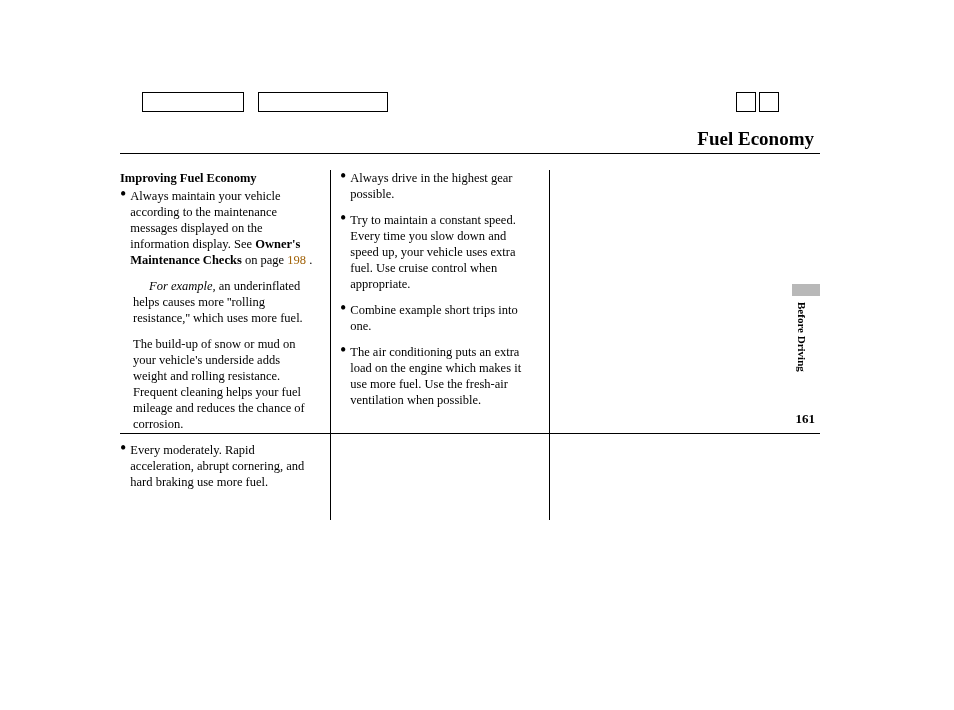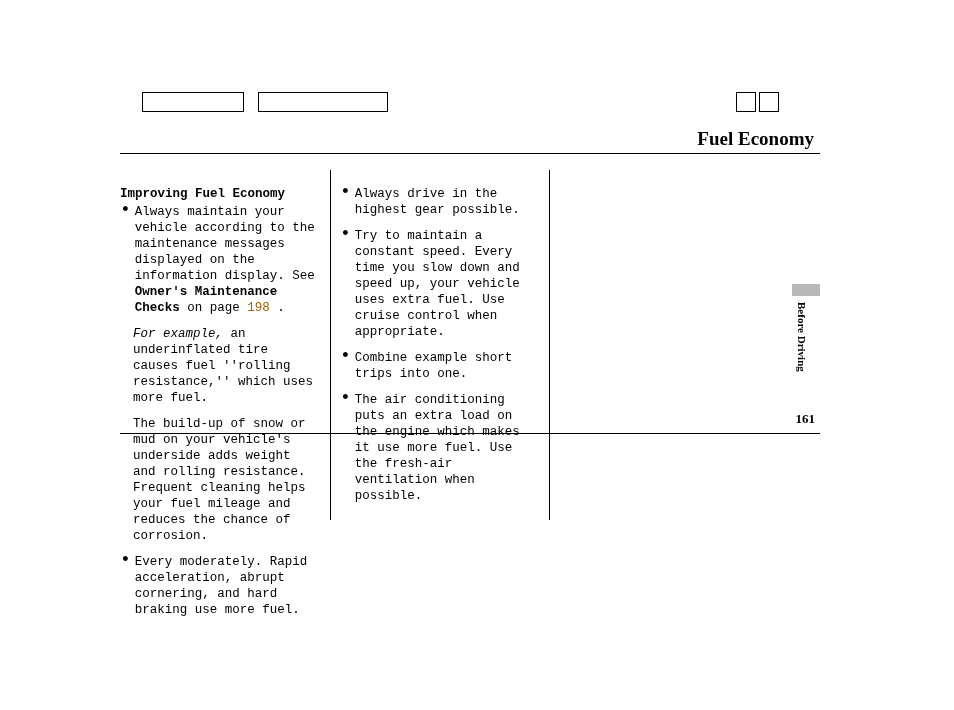--- a/index.html
+++ b/index.html
@@ -45,25 +45,24 @@
     position: absolute;
     top: 153px;
     left: 120px;
     width: 700px;
     height: 1px;
     background: #000;
   }
 
   .col {
     position: absolute;
-    top: 186px;
+    top: 170px;
     width: 197px;
     font-size: 12.5px;
     line-height: 1.28;
-    font-family: Liberation Mono, monospace;
   }
   .col1 { left: 120px; }
   .col2 { left: 340px; }
 
   .divider {
     position: absolute;
     top: 170px;
     width: 1px;
     height: 350px;
     background: #000;
@@ -87,21 +86,21 @@
   }
   .bullet .body {
     flex: 1;
   }
 
   .sub-para {
     margin-left: 13px;
     margin-bottom: 10px;
   }
 
-  .italic { font-style: italic; }
+  .italic { font-style: italic; margin-left: 16px; }
   .bold   { font-weight: bold; }
   .link   { color: #a16207; }
 
   
   .sidetab-bar {
     position: absolute;
     right: 134px;
     top: 284px;
     width: 28px;
     height: 12px;
@@ -155,21 +154,21 @@
     <div class="section-hd">Improving Fuel Economy</div>
 
     <div class="bullet">
       <div class="dot">•</div>
       <div class="body">
         <span>Always maintain your vehicle according to the maintenance messages displayed on the information display. See </span><span class="bold">Owner's Maintenance Checks</span><span> on page </span><span class="link">198</span><span> .</span>
       </div>
     </div>
 
     <div class="sub-para">
-      <span class="italic">For example,</span><span> an underinflated tire causes fuel ''rolling resistance,'' which uses more fuel.</span>
+      <span class="italic">For example,</span><span> an underinflated helps causes more ''rolling resistance,'' which uses more fuel.</span>
     </div>
 
     <div class="sub-para">The build-up of snow or mud on your vehicle's underside adds weight and rolling resistance. Frequent cleaning helps your fuel mileage and reduces the chance of corrosion.</div>
 
     <div class="bullet">
       <div class="dot">•</div>
       <div class="body">Every moderately. Rapid acceleration, abrupt cornering, and hard braking use more fuel.</div>
     </div>
   </div>
 

